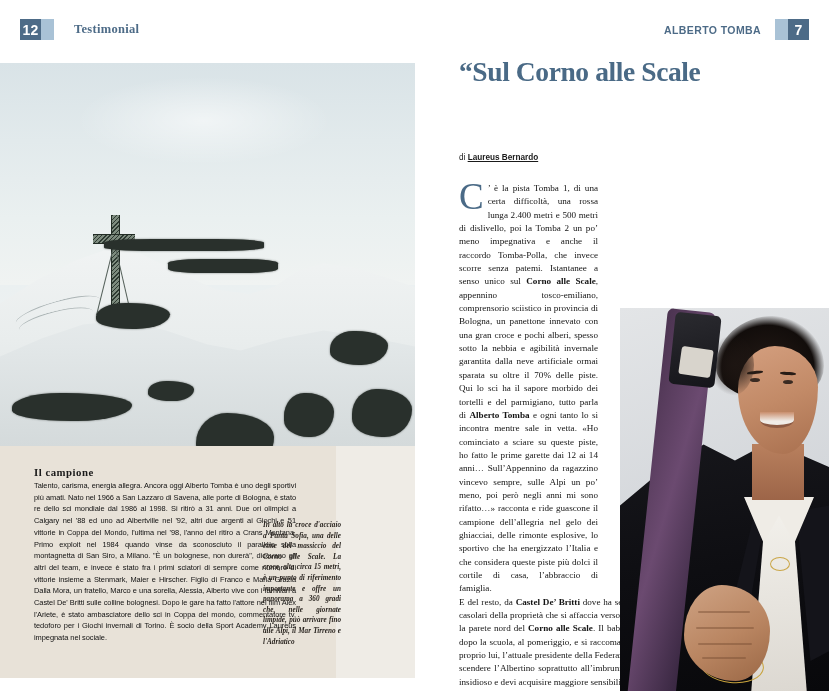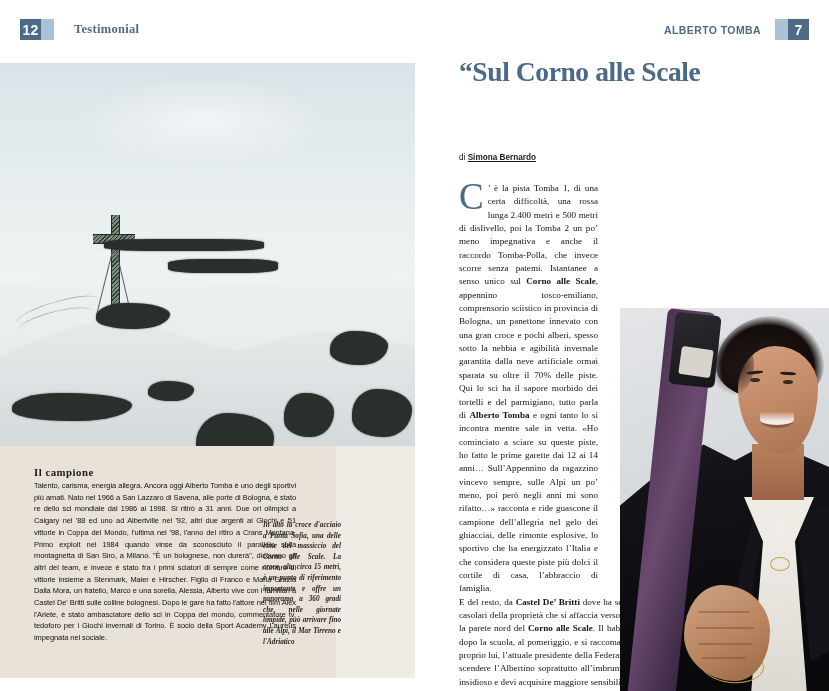--- a/index.html
+++ b/index.html
@@ -358,21 +358,21 @@
       <div class="folio-label">ALBERTO TOMBA</div>
       <div class="folio-tab"></div>
       <div class="folio-num">7</div>
     </div>
 
     <div class="headline">
       <div>“Sul Corno alle Scale</div>
     </div>
 
     <div class="byline">
-      <span>di </span><b>Simona Bernardo</b>
+      <span>di </span><b>Laureus Bernardo</b>
     </div>
 
     <div class="article">
       <div class="portrait-shape"></div>
       <p style="margin:0;"><span class="dropcap">C</span><span>’ è la pista Tomba 1, di una certa difficoltà, una rossa lunga 2.400 metri e 500 metri di dislivello, poi la Tomba 2 un po’ meno impegnativa e anche il raccordo Tomba-Polla, che invece scorre senza patemi. Istantanee a senso unico sul </span><b>Corno alle Scale</b><span>, appennino tosco-emiliano, comprensorio sciistico in provincia di Bologna, un panettone innevato con una gran croce e pochi alberi, spesso sotto la nebbia e agibilità invernale garantita dalla neve artificiale ormai sparata su oltre il 70% delle piste. Qui lo sci ha il sapore morbido dei tortelli e del parmigiano, tutto parla di </span><b>Alberto Tomba</b><span> e ogni tanto lo si incontra mentre sale in vetta. «Ho cominciato a sciare su queste piste, ho fatto le prime garette dai 12 ai 14 anni… Sull’Appennino da ragazzino vincevo sempre, sulle Alpi un po’ meno, poi però negli anni mi sono rifatto…» racconta e ride guascone il campione dell’allegria nel gelo dei ghiacciai, delle rimonte esplosive, lo sportivo che ha energizzato l’Italia e che considera queste piste più dolci il cortile di casa, l’abbraccio di famiglia.</span></p>
       <p style="margin:0;"><span>E del resto, da </span><b>Castel De’ Britti</b><span> dove ha sempre abitato con genitori e fratelli, tutti insieme nei casolari della proprietà che si affaccia verso </span><b>San Lazzaro</b><span>, col tempo buono si vede all’orizzonte la parete nord del </span><b>Corno alle Scale</b><span>. Il babbo da piccolo ce l’accompagnava col fratello, anche dopo la scuola, al pomeriggio, e si raccomandava col giovane maestro di allora, Flavio Roda, sì proprio lui, l’attuale presidente della Federazione sport invernali rieletto al quarto mandato, di far scendere l’Albertino soprattutto all’imbrunire, quando la visibilità è più scarsa, scendere è più insidioso e devi acquisire maggiore sensibilità sugli sci.</span></p>
       <p style="margin:0;">Torna spesso a Corno alle Scale, Alberto Tomba, a tenere allenato da quasi sessantenne il suo fisico potente, le gambe muscolose che lo hanno reso un fuoriclasse che poteva permettersi di alzare il braccio</p>
     </div>
 
     <div class="portrait">

